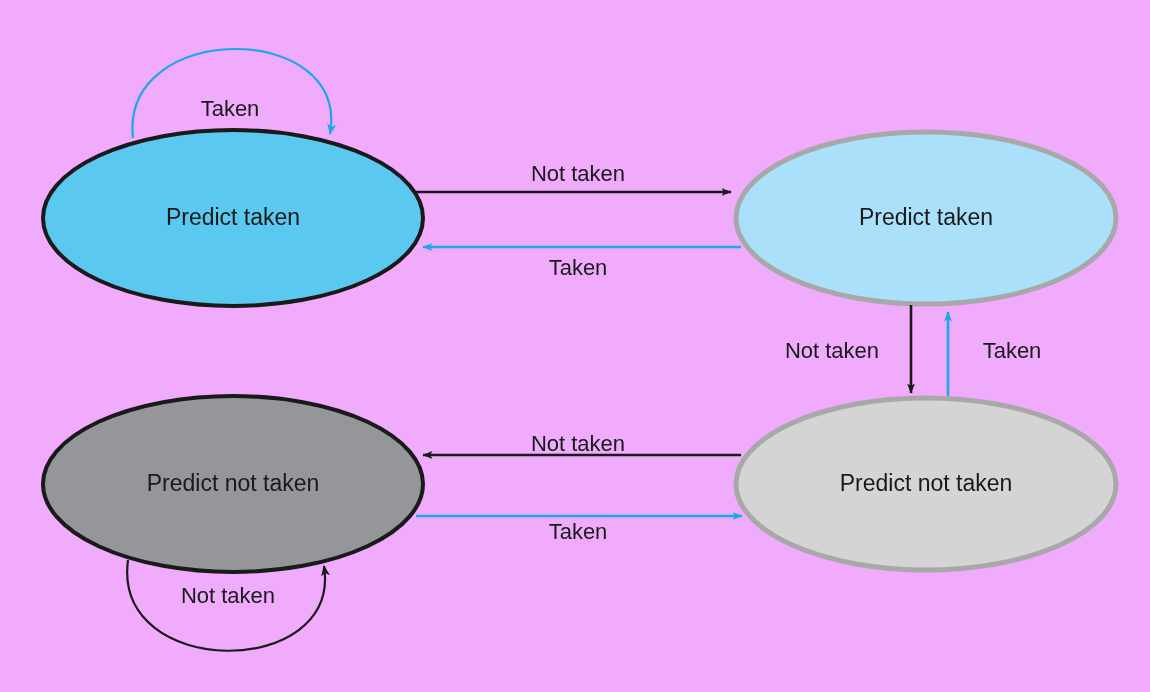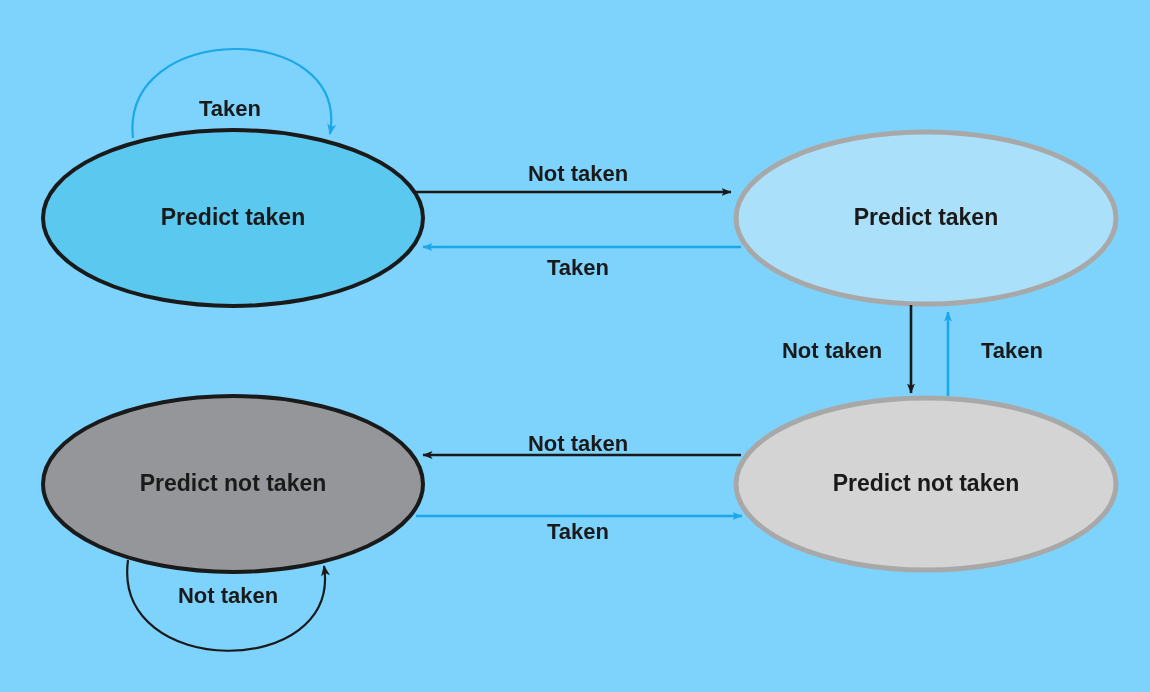--- a/index.html
+++ b/index.html
@@ -8,23 +8,22 @@
     padding: 0;
     background: #ffffff;
   }
   body {
     font-family: "Liberation Sans", sans-serif;
   }
   #canvas-wrap {
     position: relative;
     width: 1150px;
     height: 692px;
-    background: #7dd3fc;
+    background: #f0abfc;
     overflow: hidden;
-    font-weight: bold;
   }
   svg.diagram {
     display: block;
     width: 1150px;
     height: 692px;
   }
   text.state-label {
     font-family: "Liberation Sans", sans-serif;
     font-size: 23px;
     fill: #1a1a1a;

